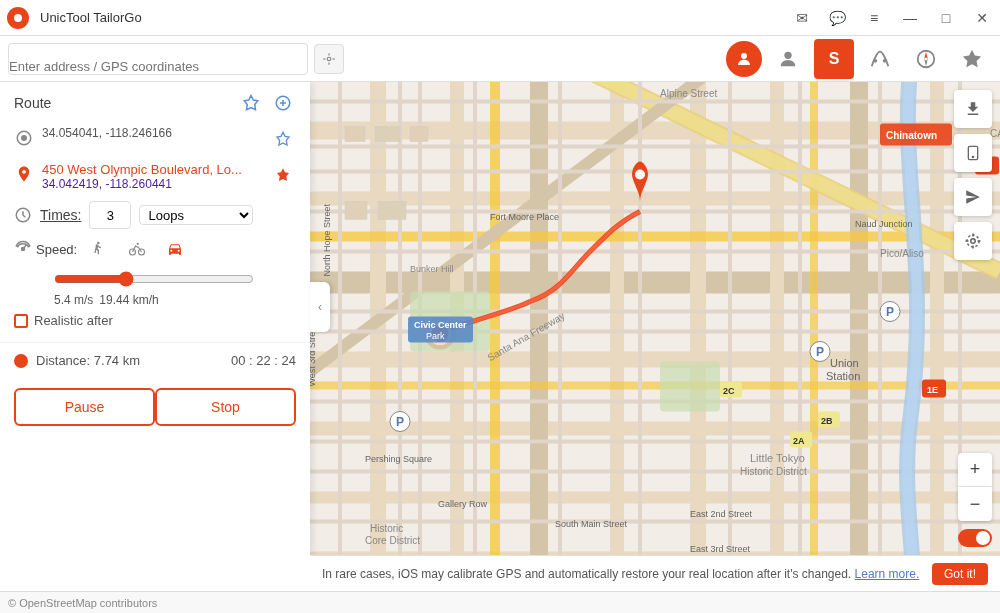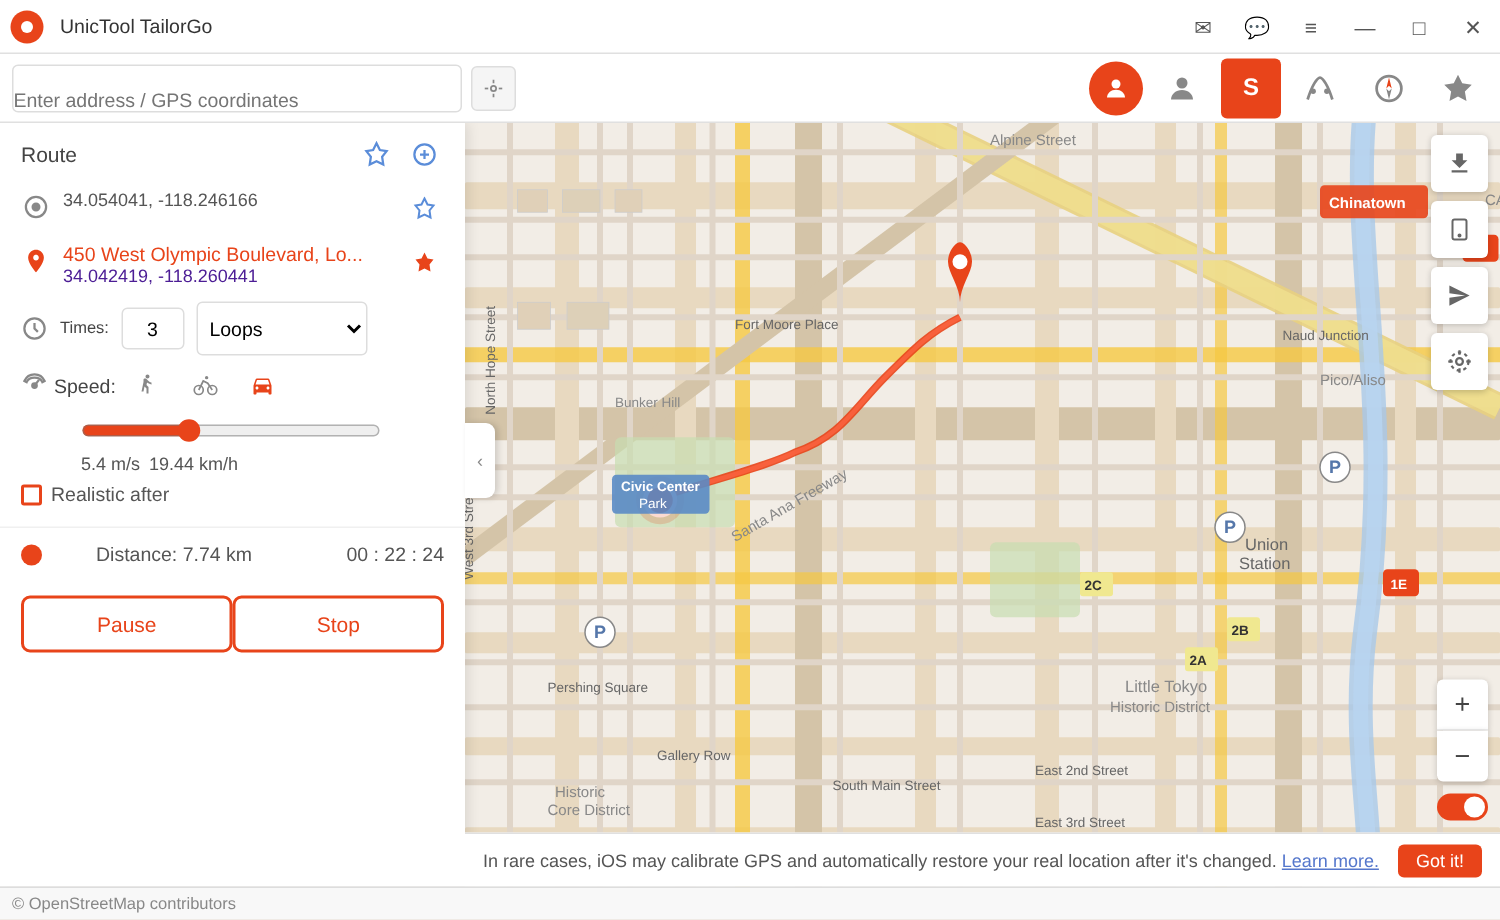--- a/index.html
+++ b/index.html
@@ -124,27 +124,27 @@
     .route-point-coords-gray {
       font-size: 12px; color: #555;
     }
     .route-fav-btn {
       cursor: pointer;
     }
 
     .times-row {
       display: flex; align-items: center; gap: 8px; margin: 6px 0;
     }
-    .times-label { font-size: 11px; color: #444; }
+    .times-label { font-size: 14px; color: #444; text-decoration: underline; }
     .times-input {
       width: 42px; height: 28px; border: 1px solid #ddd; border-radius: 4px;
       text-align: center; font-size: 13px; outline: none;
     }
     .loops-select {
-      height: 36px; border: 1px solid #ddd; border-radius: 4px;
+      height: 20px; border: 1px solid #ddd; border-radius: 4px;
       font-size: 13px; padding: 0 4px; outline: none; background: white; cursor: pointer;
     }
 
     .speed-row {
       display: flex; align-items: center; gap: 4px; margin: 6px 0;
     }
     .speed-label { font-size: 13px; color: #444; min-width: 45px; }
     .speed-icons { display: flex; gap: 10px; align-items: center; }
     .speed-icon { width: 28px; height: 28px; display: flex; align-items: center; justify-content: center; cursor: pointer; }
     .speed-slider { width: 100%; }
@@ -154,21 +154,21 @@
       display: flex; align-items: center; gap: 6px; margin: 6px 0;
     }
     .checkbox-orange {
       width: 14px; height: 14px; border: 2px solid #e8441a; border-radius: 2px;
       background: white; cursor: pointer;
     }
     .realistic-label { font-size: 13px; color: #555; }
 
     #distance-section {
       padding: 10px 14px; border-top: 1px solid #f0f0f0;
-      display: flex; align-items: center; gap: 28px;
+      display: flex; align-items: center;
     }
     .distance-dot {
       width: 14px; height: 14px; background: #e8441a; border-radius: 50%; margin-right: 8px;
     }
     .distance-text { font-size: 13px; color: #555; flex: 1; }
     .time-text { font-size: 13px; color: #555; }
 
     #action-buttons {
       padding: 10px 14px; display: flex; justify-content: center;
     }

